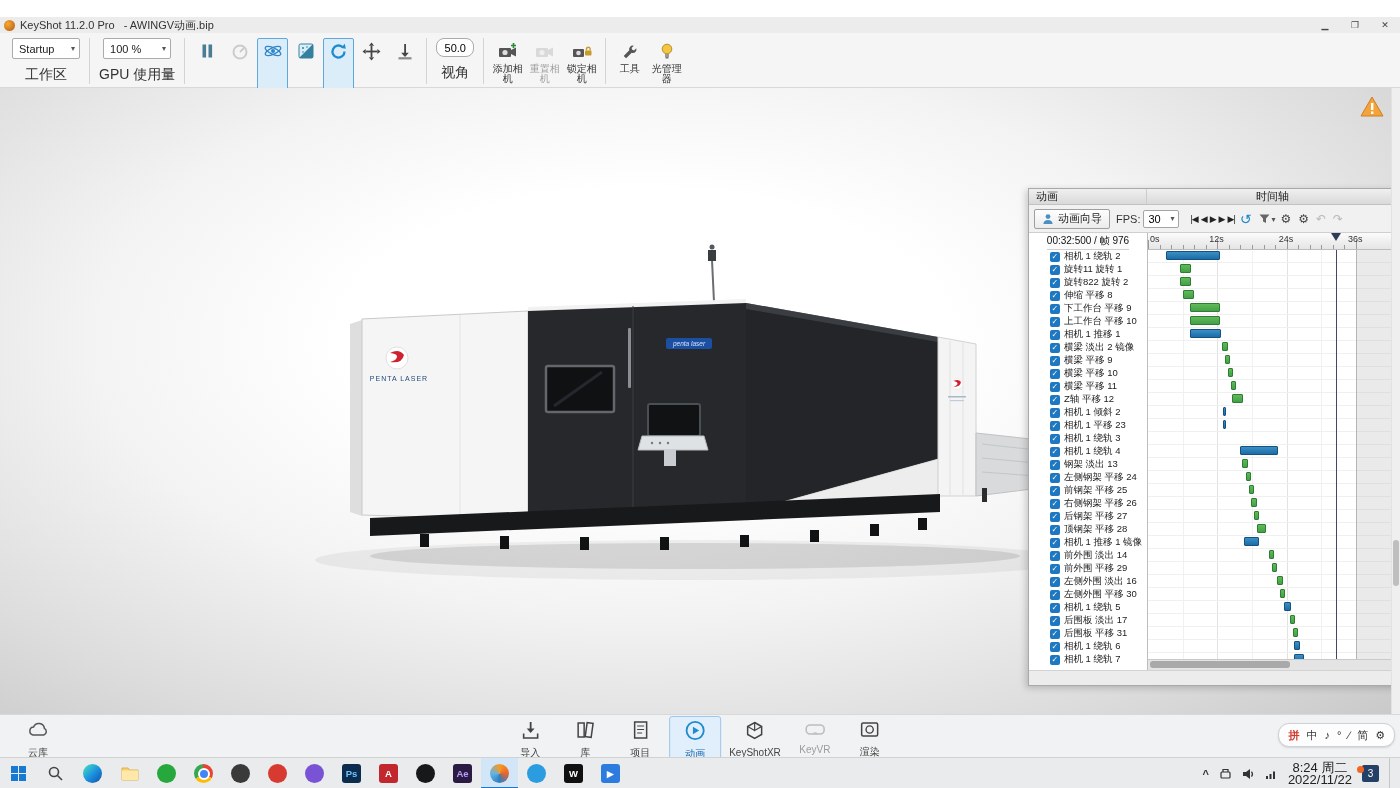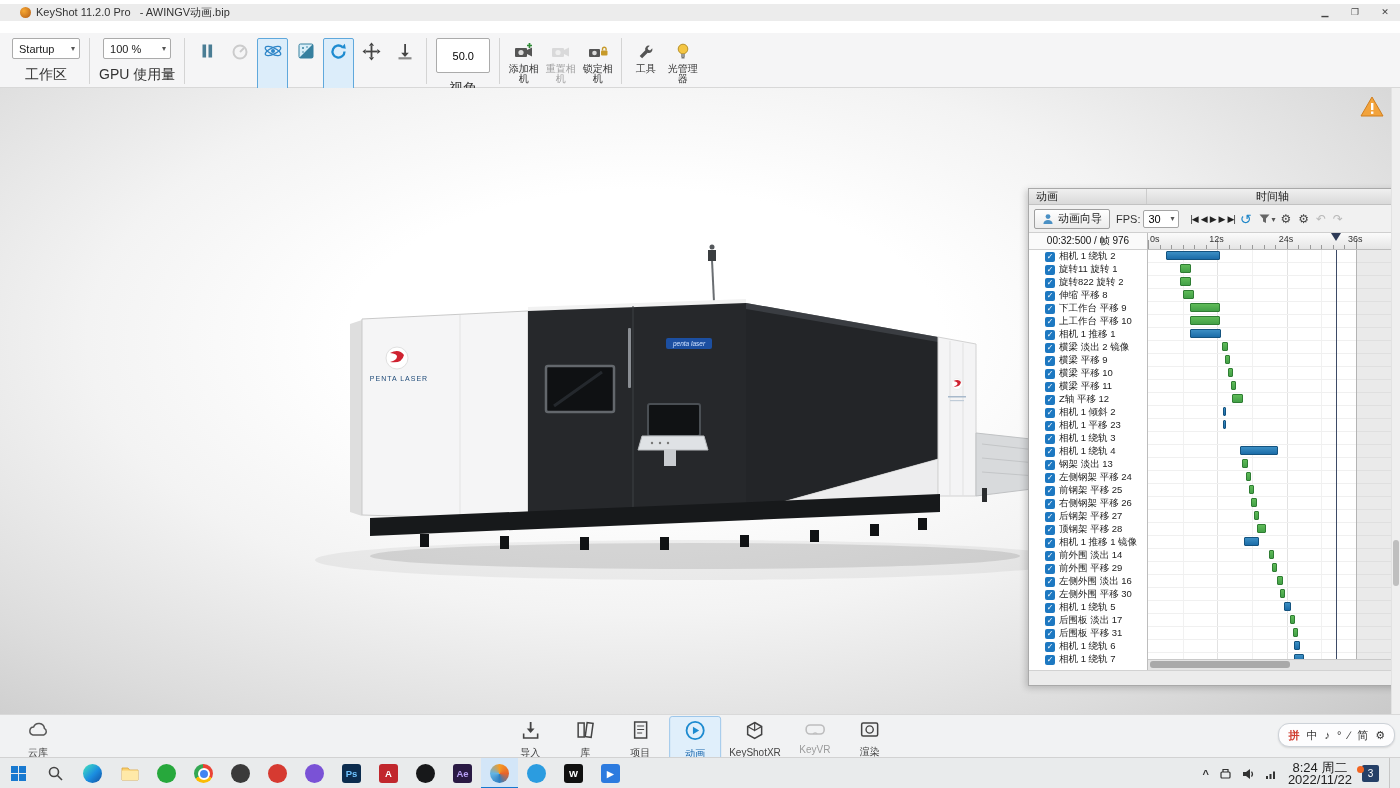--- a/index.html
+++ b/index.html
@@ -1,20 +1,20 @@
 <!DOCTYPE html>
 <html><head>
 <meta charset="utf-8">
 <style>
   html,body{margin:0;padding:0;background:#888;}
   .screen{position:relative;width:1400px;height:788px;background:#fff;overflow:hidden;
           font-family:"Liberation Sans","DejaVu Sans",sans-serif;-webkit-font-smoothing:antialiased;}
   
-  .titlebar{position:absolute;top:4px;left:0;right:0;height:17px;background:#ececec;display:flex;align-items:center;
-            padding-left:20px;font-size:11px;color:#333;}
+  .titlebar{position:absolute;top:17px;left:0;right:0;height:17px;background:#ececec;display:flex;align-items:center;
+            padding-left:4px;font-size:11px;color:#333;}
   .app-ico{width:11px;height:11px;border-radius:50%;background:radial-gradient(circle at 35% 35%,#f7a832,#b35a14);margin-right:5px;flex:none;}
   .title-text{white-space:pre;}
   .win-controls{margin-left:auto;display:flex;height:17px;}
   .wc{width:30px;text-align:center;font-size:9px;line-height:17px;color:#444;}
   
   .menubar{position:absolute;top:17px;left:0;right:0;height:16px;background:#f2f2f2;display:flex;align-items:center;
            font-size:11px;color:#222;padding-left:2px;border-bottom:1px solid #e6e6e6;}
   .menu-item{padding:0 7px;}
   
   .toolbar{position:absolute;top:33px;left:0;right:0;height:55px;background:#f5f5f6;border-bottom:1px solid #d8d8d8;
@@ -27,21 +27,21 @@
   .tb-sep{width:1px;background:#d4d4d4;height:46px;margin:0 5px;flex:none;}
   .tb-btns{display:flex;align-items:flex-start;}
   .vbtn,.cbtn{display:flex;flex-direction:column;align-items:center;padding:2px 1px 1px;border:1px solid transparent;
         border-radius:2px;margin:0 1px;}
   .vbtn{width:27px;gap:33px;} .cbtn{width:31px;}
   .vbtn.active{background:#dcedfa;border-color:#5fa8dc;}
   .vbtn.disabled,.cbtn.disabled{opacity:.45;}
   .vicon{height:20px;display:flex;align-items:center;justify-content:center;}
   .vlabel{font-size:10px;color:#333;margin-top:3px;text-align:center;line-height:10px;}
   .fov-input{width:36px;height:17px;border:1px solid #ababab;font-size:11px;text-align:center;background:#fff;
-             border-radius:2px;padding:8px;font-family:inherit;}
+             border-radius:8px;padding:0;font-family:inherit;}
   
   .main{position:absolute;top:88px;left:0;right:0;height:626px;
         background:radial-gradient(ellipse at 46% 40%,#ffffff 28%,#f3f3f3 52%,#dcdcdc 80%,#c9c9c9 100%);}
   .machine{position:absolute;left:0;top:0;}
   .warn{position:absolute;top:8px;right:16px;}
   .vscroll{position:absolute;right:0;top:0;width:8px;height:626px;background:#efefef;border-left:1px solid #e2e2e2;}
   .vthumb{position:absolute;top:452px;left:1px;width:6px;height:46px;background:#bfbfbf;border-radius:3px;}
   
   .tl-panel{position:absolute;left:1028px;top:100px;width:371px;height:498px;background:#f2f2f2;
             border:1px solid #a9a9a9;box-sizing:border-box;box-shadow:-2px 2px 7px rgba(0,0,0,.20);
@@ -58,21 +58,21 @@
   .fps-select{height:18px;border:1px solid #a5a5a5;background:#fff;border-radius:2px;display:flex;align-items:center;
               font-size:11px;padding:0 4px;width:36px;justify-content:space-between;box-sizing:border-box;}
   .pb{display:flex;align-items:center;gap:1px;margin-left:7px;}
   .pb-btn{font-size:9px;color:#222;padding:1px;letter-spacing:-1px;white-space:nowrap;}
   .pb-btn.loop{color:#1e86c8;font-size:14px;letter-spacing:0;margin-left:2px;line-height:10px;}
   .tlt-ico{color:#444;font-size:12px;padding:0 2px;line-height:12px;}
   .tlt-ico.dim{color:#b8b8b8;}
   .funnel{display:flex;align-items:flex-end;margin-left:4px;}
   .funnel .dd{margin-left:1px;}
   .tl-body{flex:1;display:flex;background:#fff;overflow:hidden;}
-  .tl-left{width:118px;border-right:1px solid #bdbdbd;display:flex;flex-direction:column;background:#fff;flex:none;}
+  .tl-left{width:118px;border-right:1px solid #bdbdbd;display:flex;flex-direction:column;background:#fff;flex:none;align-items:center;}
   .time-display{height:16px;line-height:16px;text-align:center;font-size:10px;color:#111;border-bottom:1px solid #cfcfcf;
                 background:#fafafa;white-space:nowrap;flex:none;}
   .track-names{flex:1;overflow:hidden;}
   .trow{height:13px;display:flex;align-items:center;padding-left:16px;gap:4px;}
   .cb{width:10px;height:10px;background:#1d78c1;border-radius:2px;color:#fff;font-size:8px;line-height:10px;
       text-align:center;flex:none;}
   .tname{font-size:9.5px;color:#222;white-space:nowrap;overflow:hidden;}
   .tl-right{flex:1;display:flex;flex-direction:column;position:relative;}
   .ruler{height:16px;background:linear-gradient(#fbfbfb,#e5e5e5);border-bottom:1px solid #bdbdbd;position:relative;
          overflow:hidden;flex:none;}

